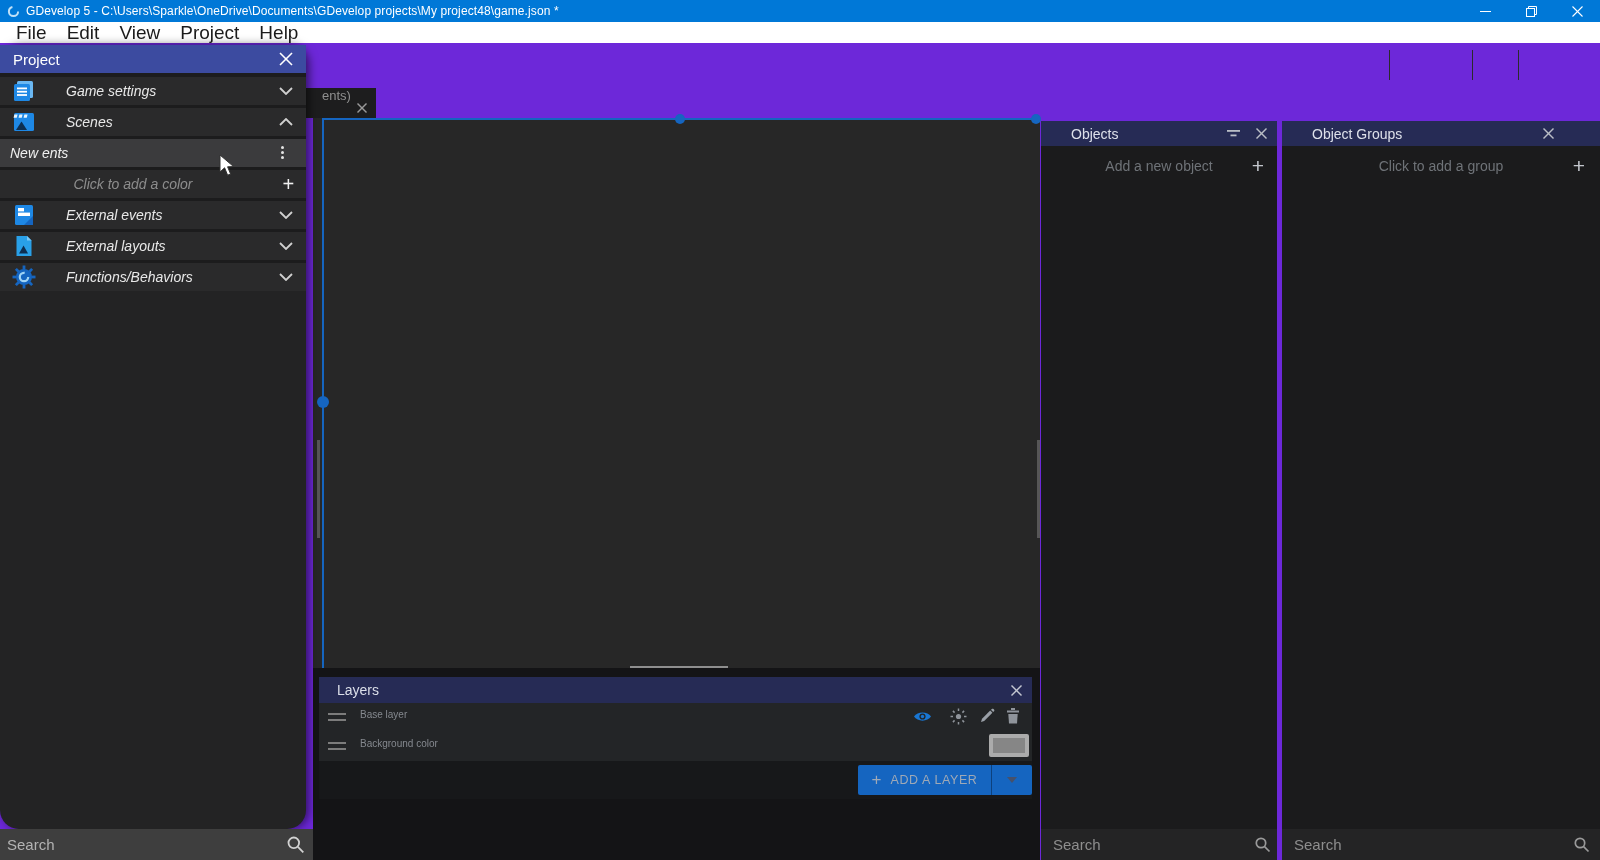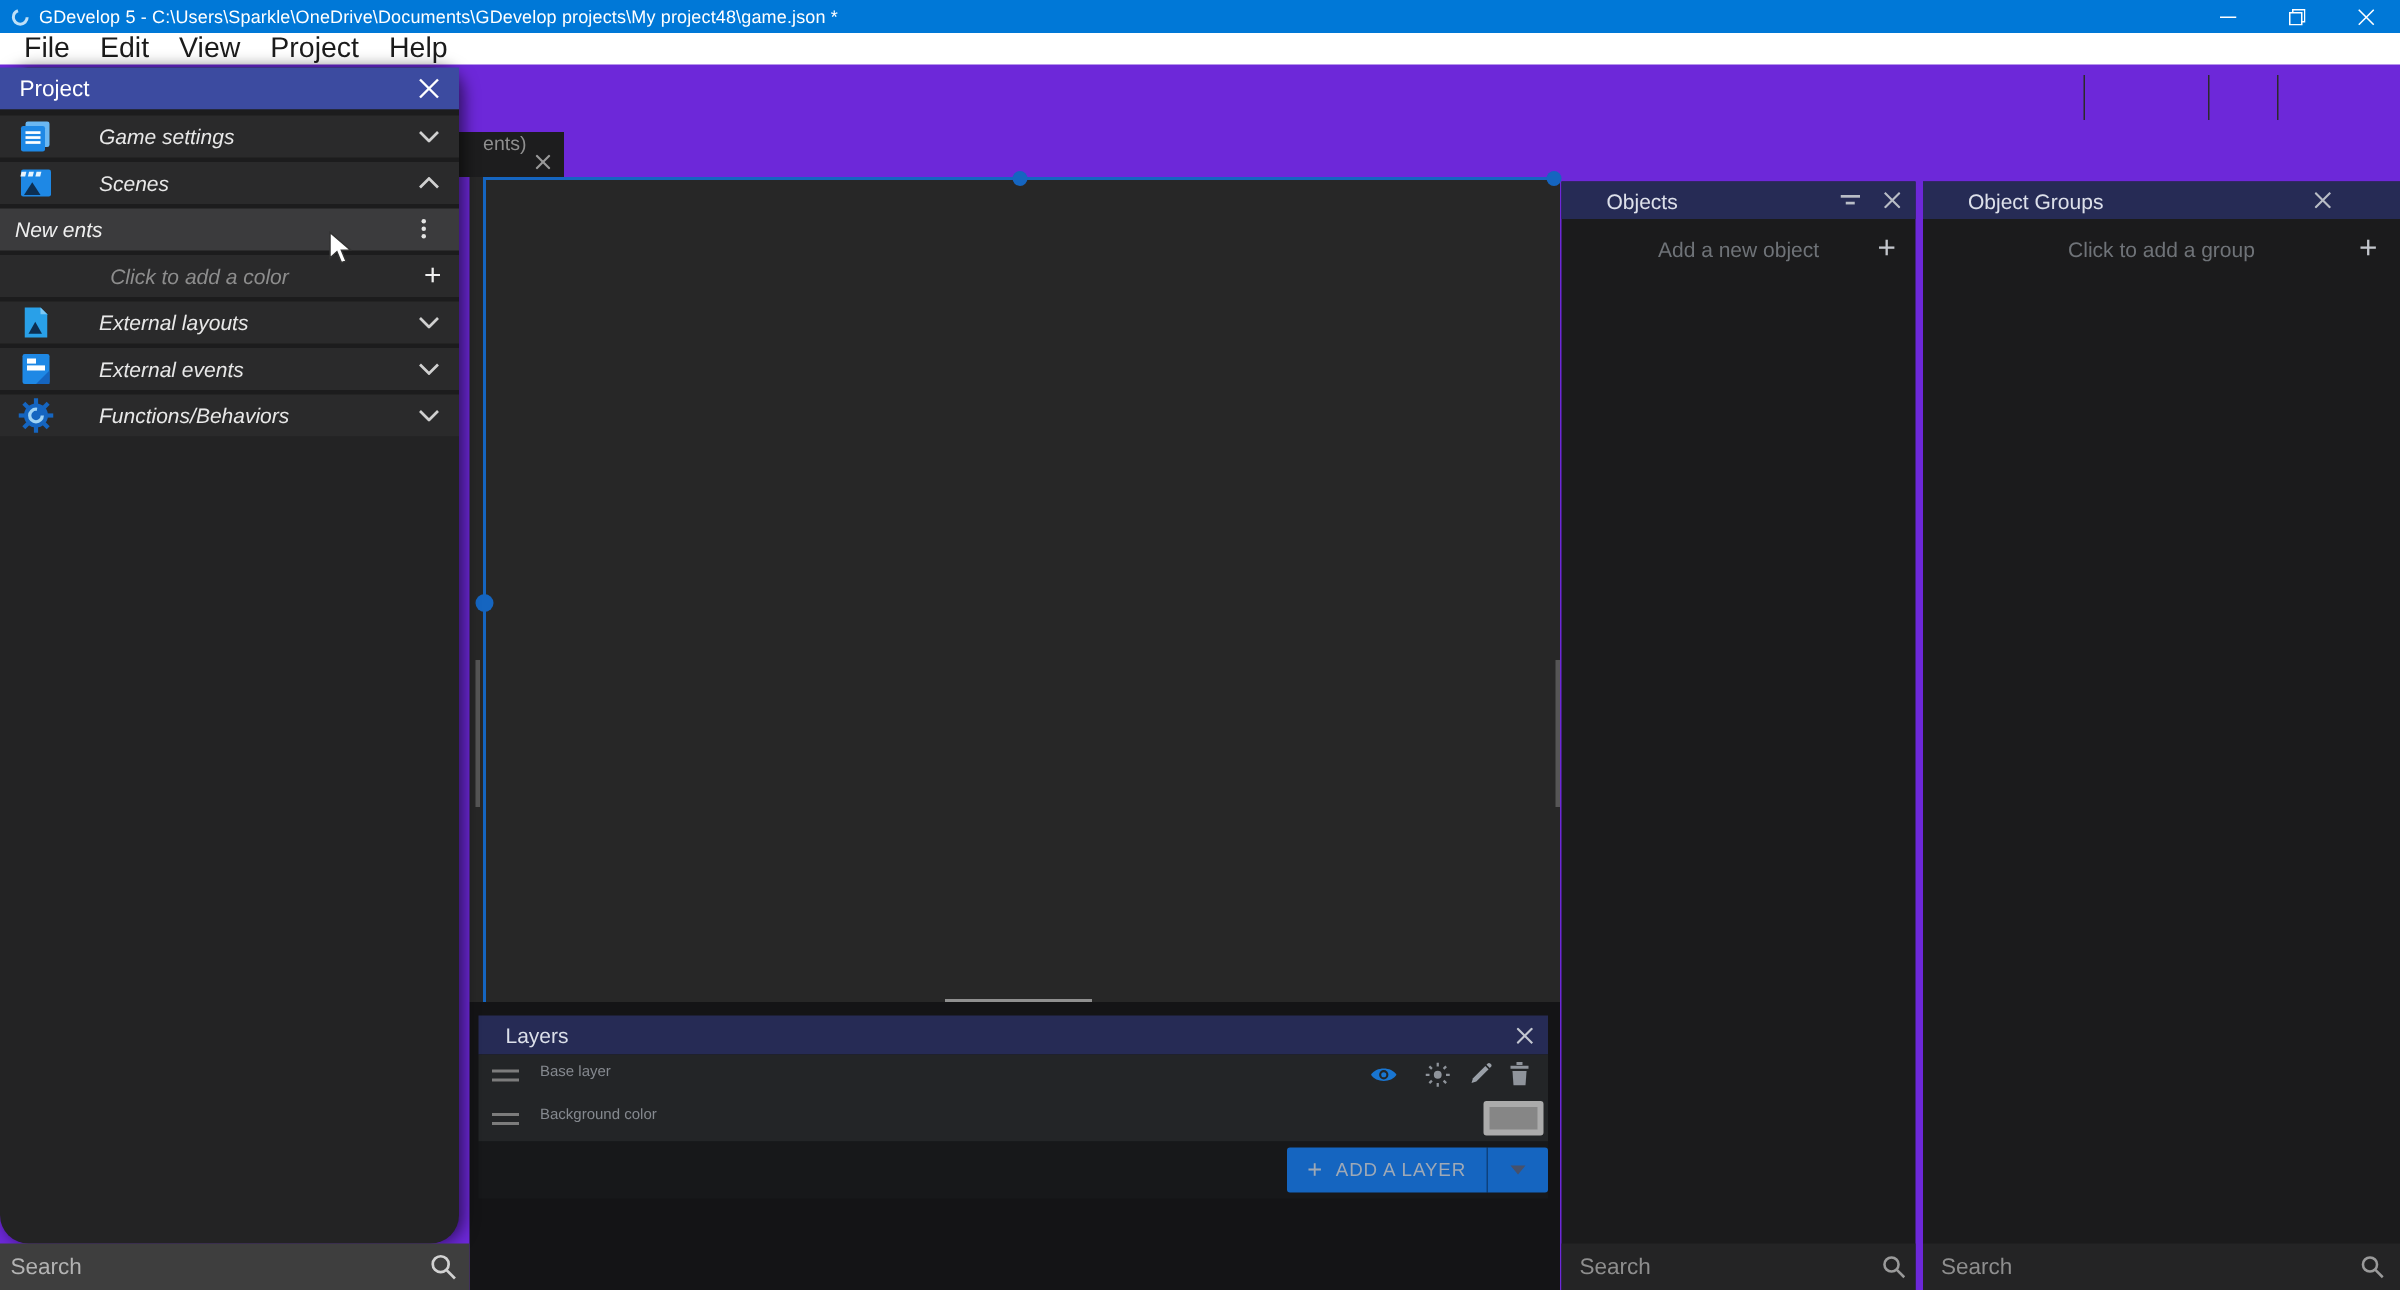--- a/index.html
+++ b/index.html
@@ -372,43 +372,43 @@
       </div>
 
       <div class="p-row">
         <span class="add-scene-label">Click to add a color</span>
         <span class="p-plus">+</span>
       </div>
 
       <div class="p-row">
         <span class="p-icon">
           <svg width="24" height="24" viewBox="0 0 24 24">
-              <path d="M4.5,2 L15,2 L19.5,6.5 L19.5,22 L4.5,22 Z" fill="#29a0e8"></path>
-              <path d="M15,2 L19.5,6.5 L15,6.5 Z" fill="#7cc8f5"></path>
-              <path d="M7,19.5 L11.5,11.5 L16,19.5 Z" fill="#0d2f52"></path>
-            </svg>
-        </span>
-        <span class="p-label">External layouts</span>
-        <span class="p-chev">
-          <svg width="14" height="8" viewBox="0 0 14 8" fill="none" stroke="#d0d0d0" stroke-width="1.8">
-              <polyline points="1,1 7,7 13,1"></polyline>
-            </svg>
-        </span>
-      </div>
-
-      <div class="p-row">
-        <span class="p-icon">
-          <svg width="24" height="24" viewBox="0 0 24 24">
               <rect x="3" y="2" width="18" height="20" rx="1.5" fill="#1e88e5"></rect>
               <path d="M21,22 L12,22 L21,13 Z" fill="#1565c0"></path>
               <rect x="6" y="5" width="6" height="3.4" fill="#fff"></rect>
               <rect x="6" y="9.6" width="12" height="3.4" fill="#fff"></rect>
             </svg>
         </span>
         <span class="p-label">External events</span>
+        <span class="p-chev">
+          <svg width="14" height="8" viewBox="0 0 14 8" fill="none" stroke="#d0d0d0" stroke-width="1.8">
+              <polyline points="1,1 7,7 13,1"></polyline>
+            </svg>
+        </span>
+      </div>
+
+      <div class="p-row">
+        <span class="p-icon">
+          <svg width="24" height="24" viewBox="0 0 24 24">
+              <path d="M4.5,2 L15,2 L19.5,6.5 L19.5,22 L4.5,22 Z" fill="#29a0e8"></path>
+              <path d="M15,2 L19.5,6.5 L15,6.5 Z" fill="#7cc8f5"></path>
+              <path d="M7,19.5 L11.5,11.5 L16,19.5 Z" fill="#0d2f52"></path>
+            </svg>
+        </span>
+        <span class="p-label">External layouts</span>
         <span class="p-chev">
           <svg width="14" height="8" viewBox="0 0 14 8" fill="none" stroke="#d0d0d0" stroke-width="1.8">
               <polyline points="1,1 7,7 13,1"></polyline>
             </svg>
         </span>
       </div>
 
       <div class="p-row">
         <span class="p-icon">
           <svg width="24" height="24" viewBox="0 0 24 24">

